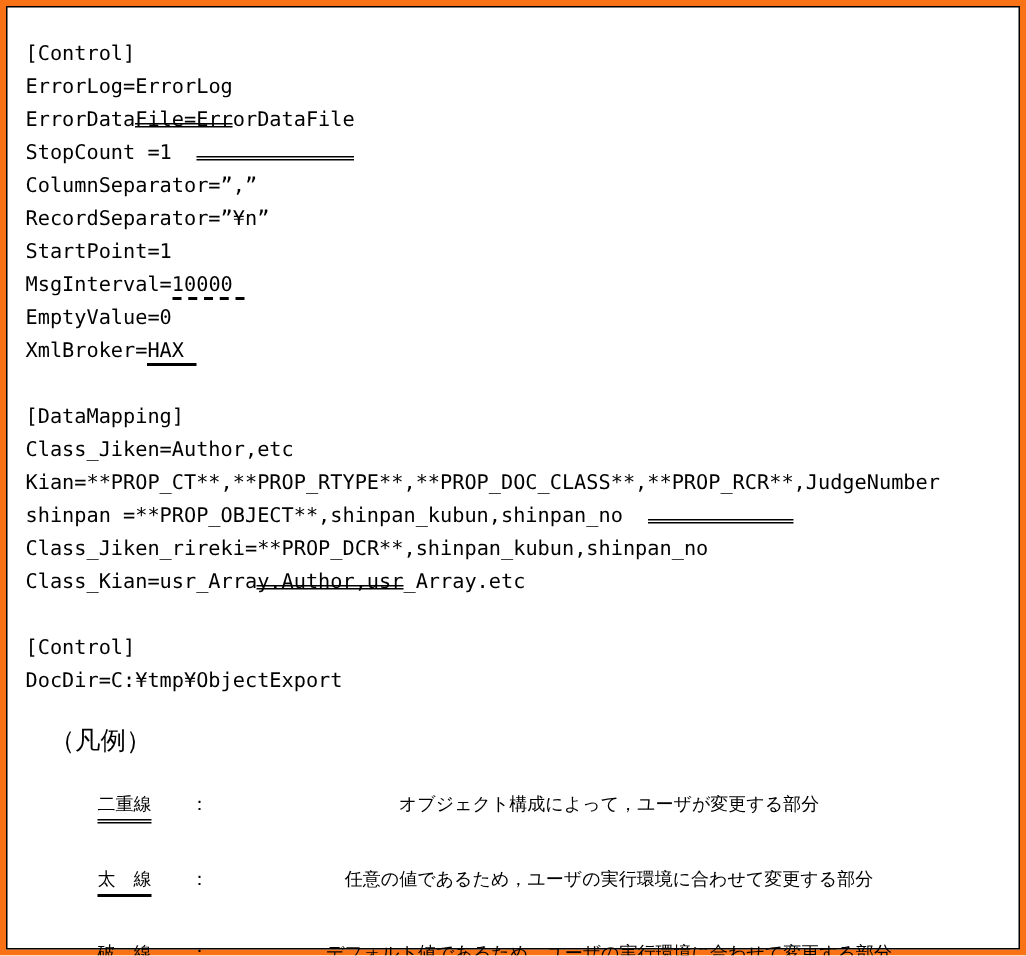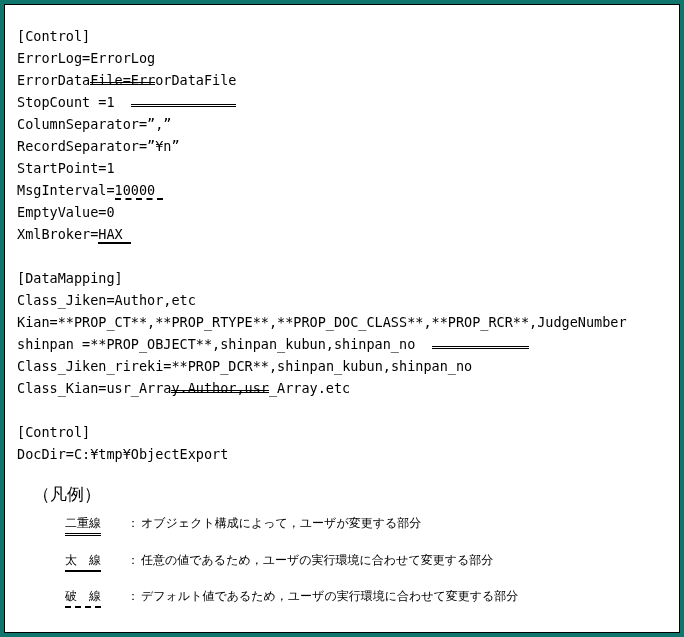--- a/index.html
+++ b/index.html
@@ -8,21 +8,21 @@
     background: #ffffff;
   }
   body {
     font-family: "DejaVu Sans Mono", monospace;
   }
   .page {
     position: relative;
     width: 684px;
     height: 637px;
     box-sizing: border-box;
-    background: #0f766e;
+    background: #f97316;
     overflow: hidden;
   }
   .frame {
     position: absolute;
     left: 4px;
     top: 4px;
     width: 676px;
     height: 629px;
     box-sizing: border-box;
     border: 1px solid #000000;
@@ -79,31 +79,33 @@
     font-family: "DejaVu Sans", sans-serif;
     font-size: 12px;
     color: #000000;
     white-space: pre;
   }
   .legend-key {
     width: 62px;
     flex: none;
     text-align: left;
     position: relative;
+    margin-top: 13px;
   }
   .legend-key .kline {
     display: inline-block;
     padding-bottom: 1px;
   }
   .legend-sep {
     flex: none;
     width: 14px;
   }
   .legend-desc {
     flex: 1;
+    text-align: center;
   }
 </style>
 </head>
 <body>
 
 <div class="page">
   <div class="frame">
     <div class="content" id="content">
         <div class="line"><span>[Control]</span></div>
         <div class="line"><span>ErrorLog=</span><span class="u-double">ErrorLog</span></div>

